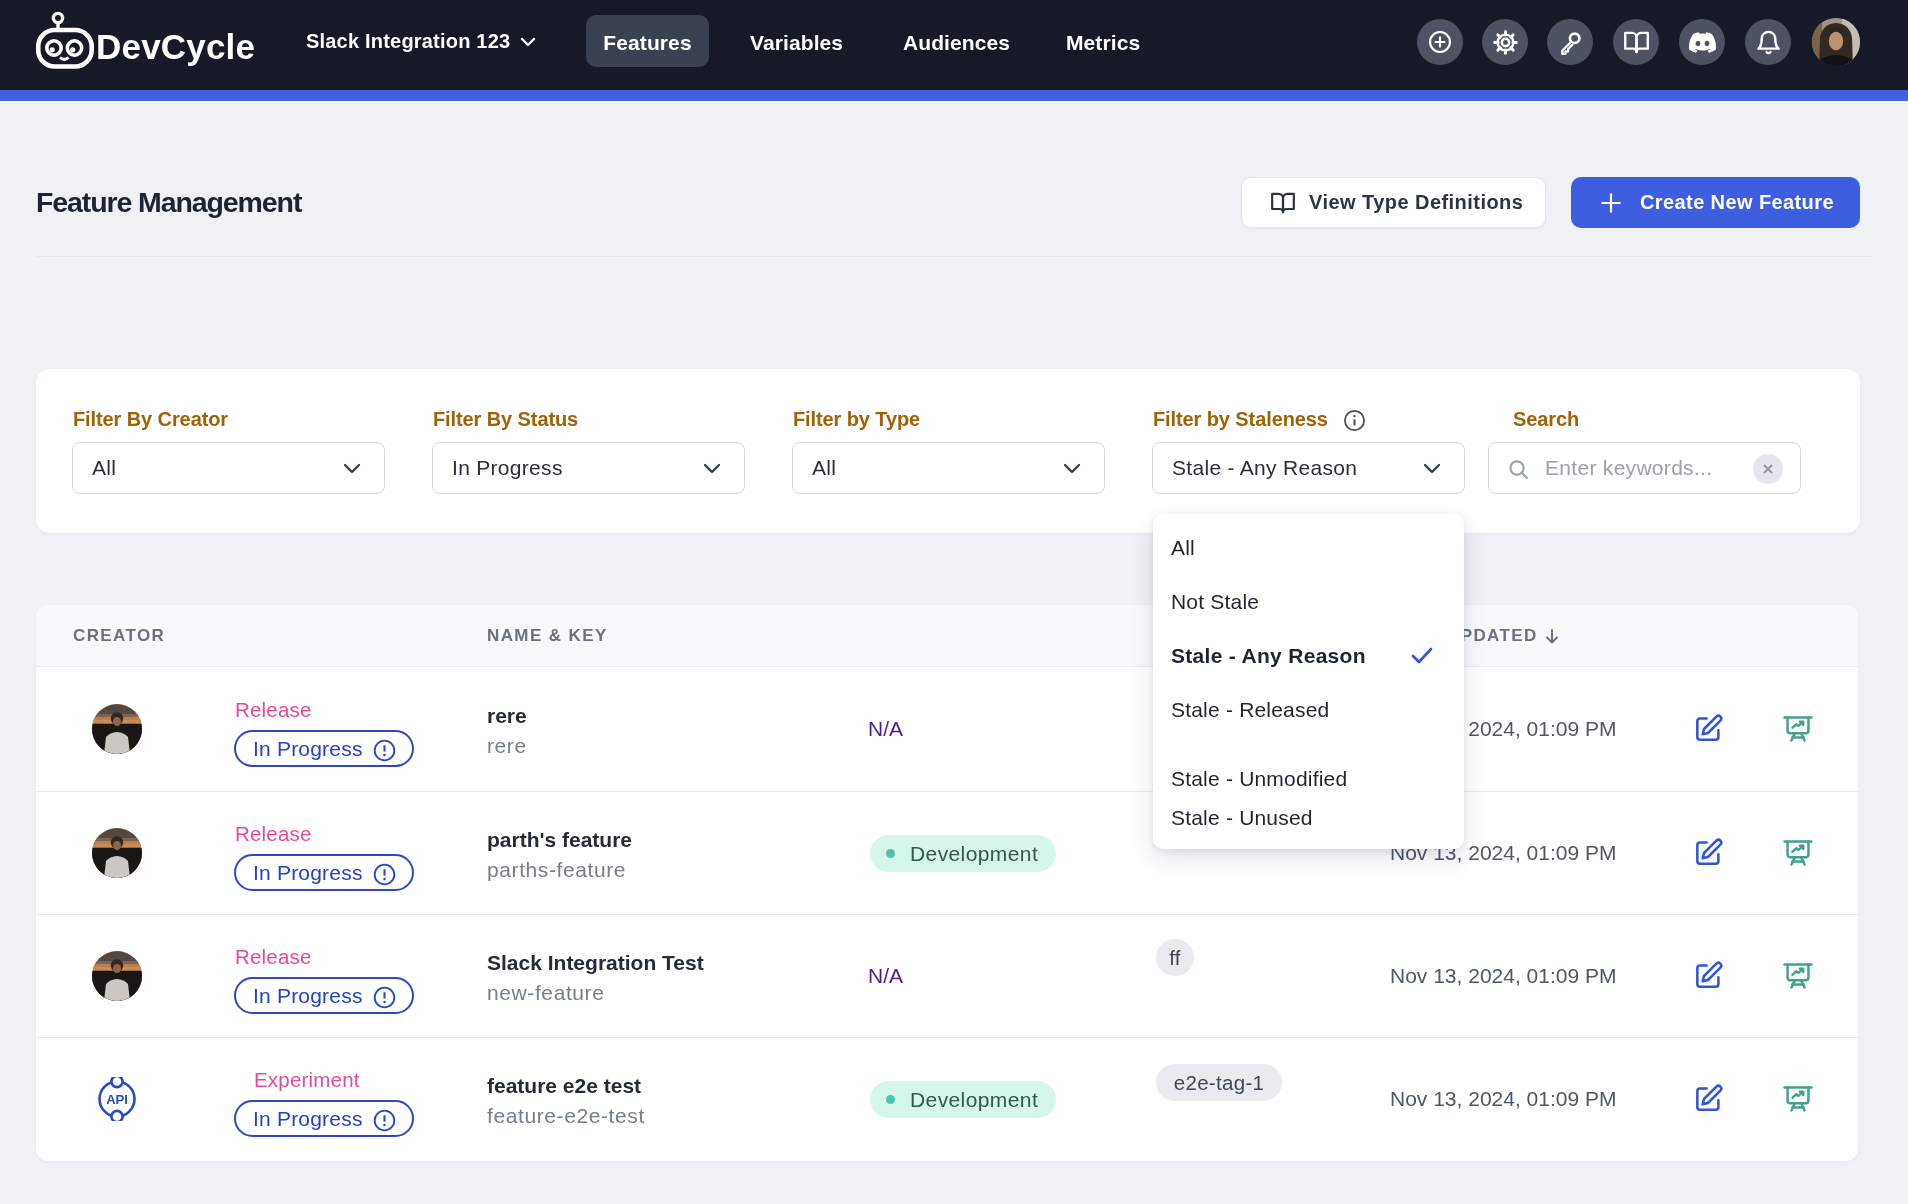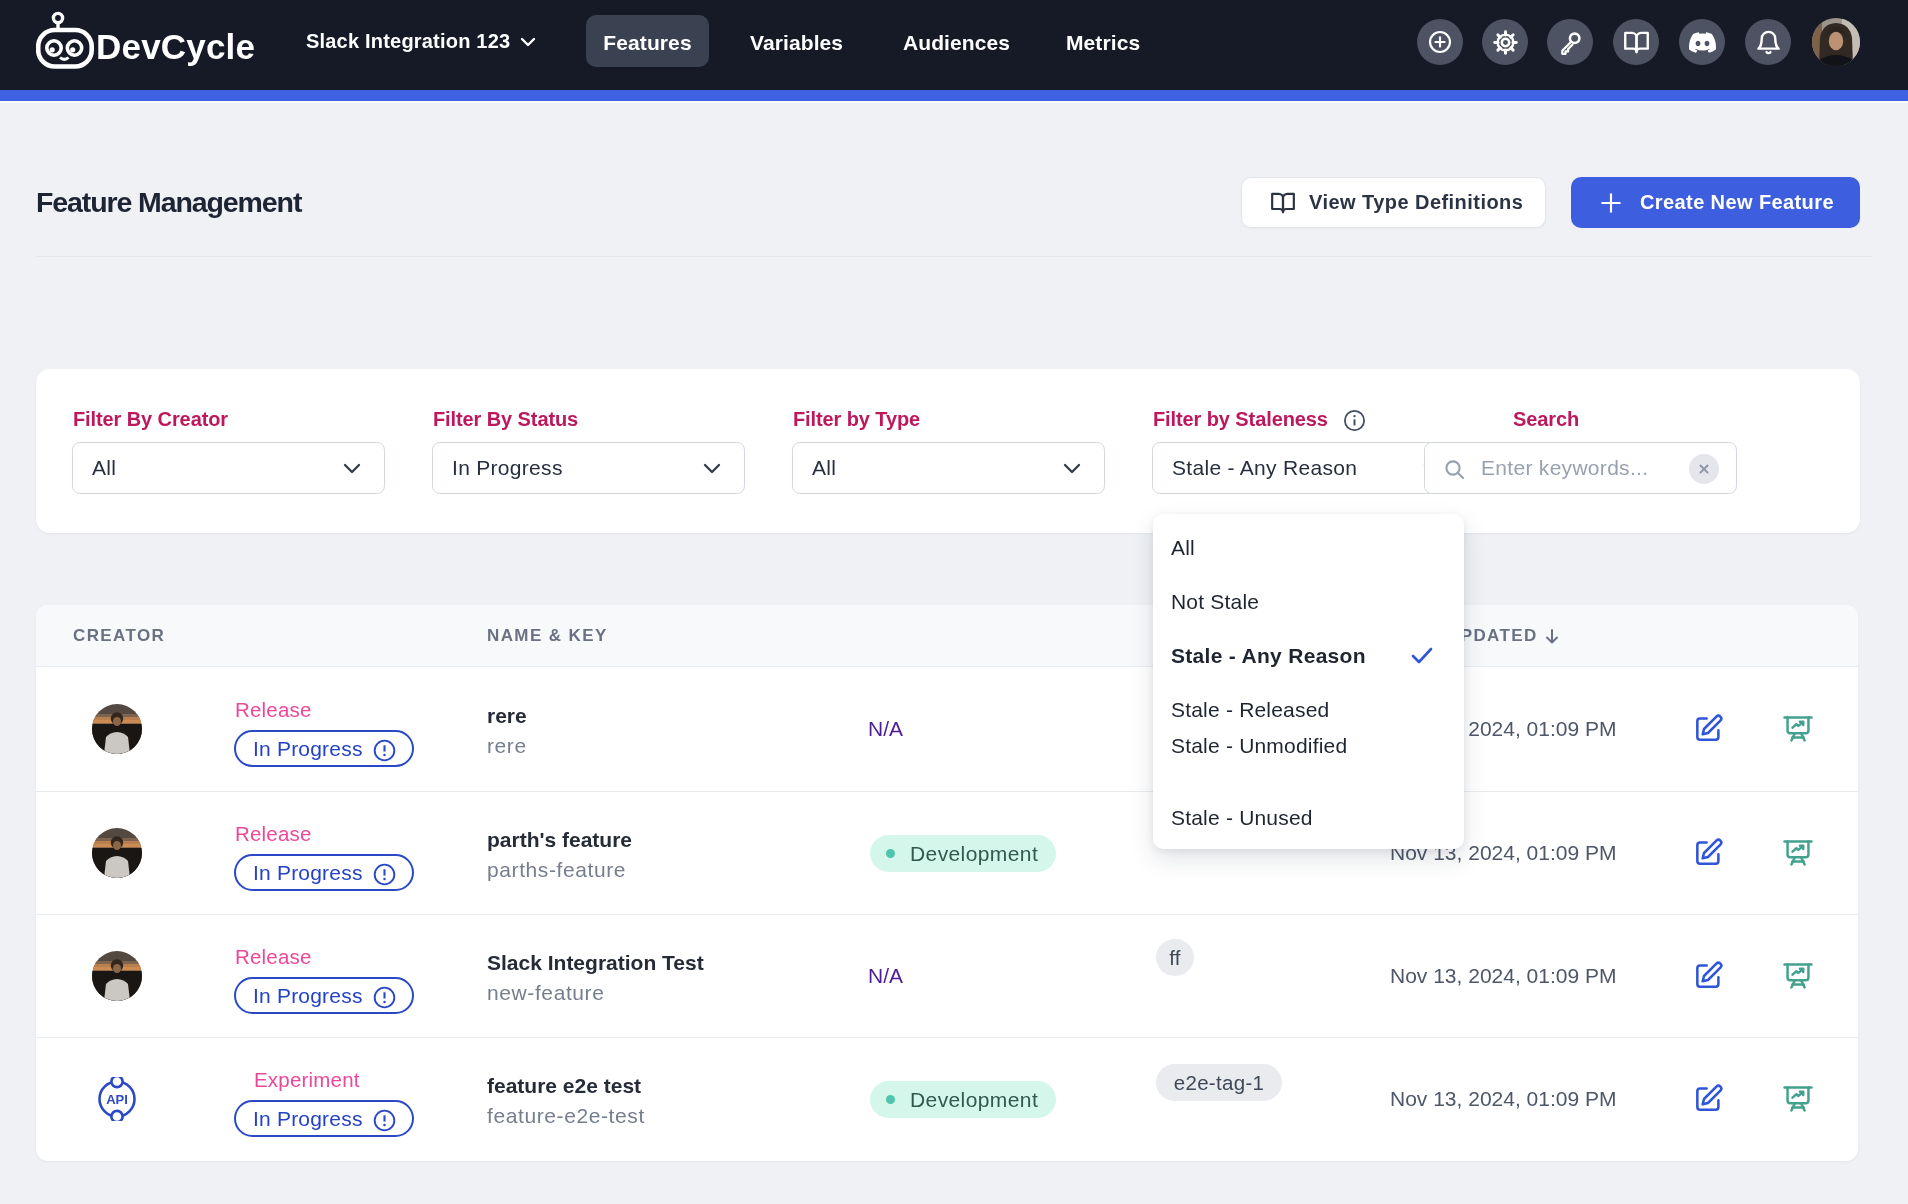--- a/index.html
+++ b/index.html
@@ -17,21 +17,21 @@
 
 .h1 { position:absolute; left:36px; top:186px; font-size:28.5px; font-weight:700; color:#1d2433; letter-spacing:-1.1px; }
 .hdiv { position:absolute; left:36px; top:256px; width:1836px; height:1px; background:#e4e6ea; }
 .btn-white { position:absolute; left:1241px; top:177px; width:305px; height:51px; background:#fff; border:1px solid #e2e5ea; border-radius:10px; box-shadow:0 1px 2px rgba(0,0,0,0.04); display:flex; align-items:center; }
 .btn-white span { font-size:20px; font-weight:700; color:#2b3445; letter-spacing:0.45px; margin-left:13px; }
 .btn-blue { position:absolute; left:1571px; top:177px; width:289px; height:51px; background:#3e5ee0; border-radius:10px; display:flex; align-items:center; }
 .btn-blue span { font-size:20px; font-weight:700; color:#fff; letter-spacing:0.4px; margin-left:16px; }
 
 
 .fcard { position:absolute; left:36px; top:369px; width:1824px; height:164px; background:#fff; border-radius:14px; box-shadow:0 1px 3px rgba(16,24,40,0.05); }
-.flabel { position:absolute; top:39px; font-size:20px; font-weight:700; color:#be185d; letter-spacing:-0.1px; }
+.flabel { position:absolute; top:39px; font-size:20px; font-weight:700; color:#a16207; letter-spacing:-0.1px; }
 .fsel { position:absolute; top:73px; width:313px; height:52px; border:1px solid #d4d9e0; border-radius:8px; background:#fff; }
 .fsel .val { position:absolute; left:19px; top:0; height:50px; display:flex; align-items:center; font-size:21px; color:#272f3e; letter-spacing:0.3px; }
 .fsel svg.chev { position:absolute; right:22px; top:19px; }
 
 
 .dd { position:absolute; left:1153px; top:514px; width:311px; height:335px; background:#fff; border-radius:10px; box-shadow:0 10px 24px rgba(25,35,65,0.13), 0 2px 7px rgba(25,35,65,0.07); z-index:20; }
 .dd .it { position:absolute; left:18px; height:54px; display:flex; align-items:center; font-size:21px; color:#1e2430; letter-spacing:0.2px; }
 
 
 .tcard { position:absolute; left:36px; top:605px; width:1822px; height:556px; background:#fff; border-radius:12px; box-shadow:0 1px 3px rgba(16,24,40,0.05); }
@@ -193,21 +193,21 @@
       <svg class="chev" width="20" height="13" viewBox="0 0 20 13">
         <polyline points="3,3 10,10 17,3" fill="none" stroke="#333b4b" stroke-width="2.3" stroke-linecap="round" stroke-linejoin="round"></polyline>
       </svg>
     </div>
   <div class="fsel" style="left:1116px;">
       <div class="val">Stale - Any Reason</div>
       <svg class="chev" width="20" height="13" viewBox="0 0 20 13">
         <polyline points="3,3 10,10 17,3" fill="none" stroke="#333b4b" stroke-width="2.3" stroke-linecap="round" stroke-linejoin="round"></polyline>
       </svg>
     </div>
-  <div class="fsel" style="left:1388px;">
+  <div class="fsel" style="left:1452px;">
     <svg class="abs" style="left:18px; top:15px;" width="24" height="24" viewBox="0 0 24 24" fill="none" stroke="#98a0af" stroke-width="2.1" stroke-linecap="round">
         <circle cx="10" cy="10" r="6.6"></circle>
         <line x1="15" y1="15" x2="20" y2="20"></line>
       </svg>
     <div class="val" style="left:56px; color:#99a1b0;">Enter keywords...</div>
     <div class="abs" style="left:264px; top:11px; width:30px; height:30px; border-radius:50%; background:#e4e6eb;">
       <svg style="position:absolute; left:8px; top:8px;" width="14" height="14" viewBox="0 0 14 14" stroke="#8f97a8" stroke-width="2" stroke-linecap="round">
           <line x1="3.5" y1="3.5" x2="10.5" y2="10.5"></line>
           <line x1="10.5" y1="3.5" x2="3.5" y2="10.5"></line>
         </svg>
@@ -413,15 +413,15 @@
 </div>
 
 <div class="dd">
   <div class="it" style="top:7px;">All</div>
   <div class="it" style="top:61px;">Not Stale</div>
   <div class="it" style="top:115px; font-weight:700; letter-spacing:0.3px;">Stale - Any Reason</div>
   <svg class="abs" style="left:257px; top:132px;" width="24" height="20" viewBox="0 0 24 20">
       <polyline points="3,10 9,16 21,3" fill="none" stroke="#2f55d8" stroke-width="2.6" stroke-linecap="round" stroke-linejoin="round"></polyline>
     </svg>
   <div class="it" style="top:169px;">Stale - Released</div>
-  <div class="it" style="top:205px;">Stale - Unmodified</div>
+  <div class="it" style="top:238px;">Stale - Unmodified</div>
   <div class="it" style="top:277px;">Stale - Unused</div>
 </div>
 
 </body></html>

